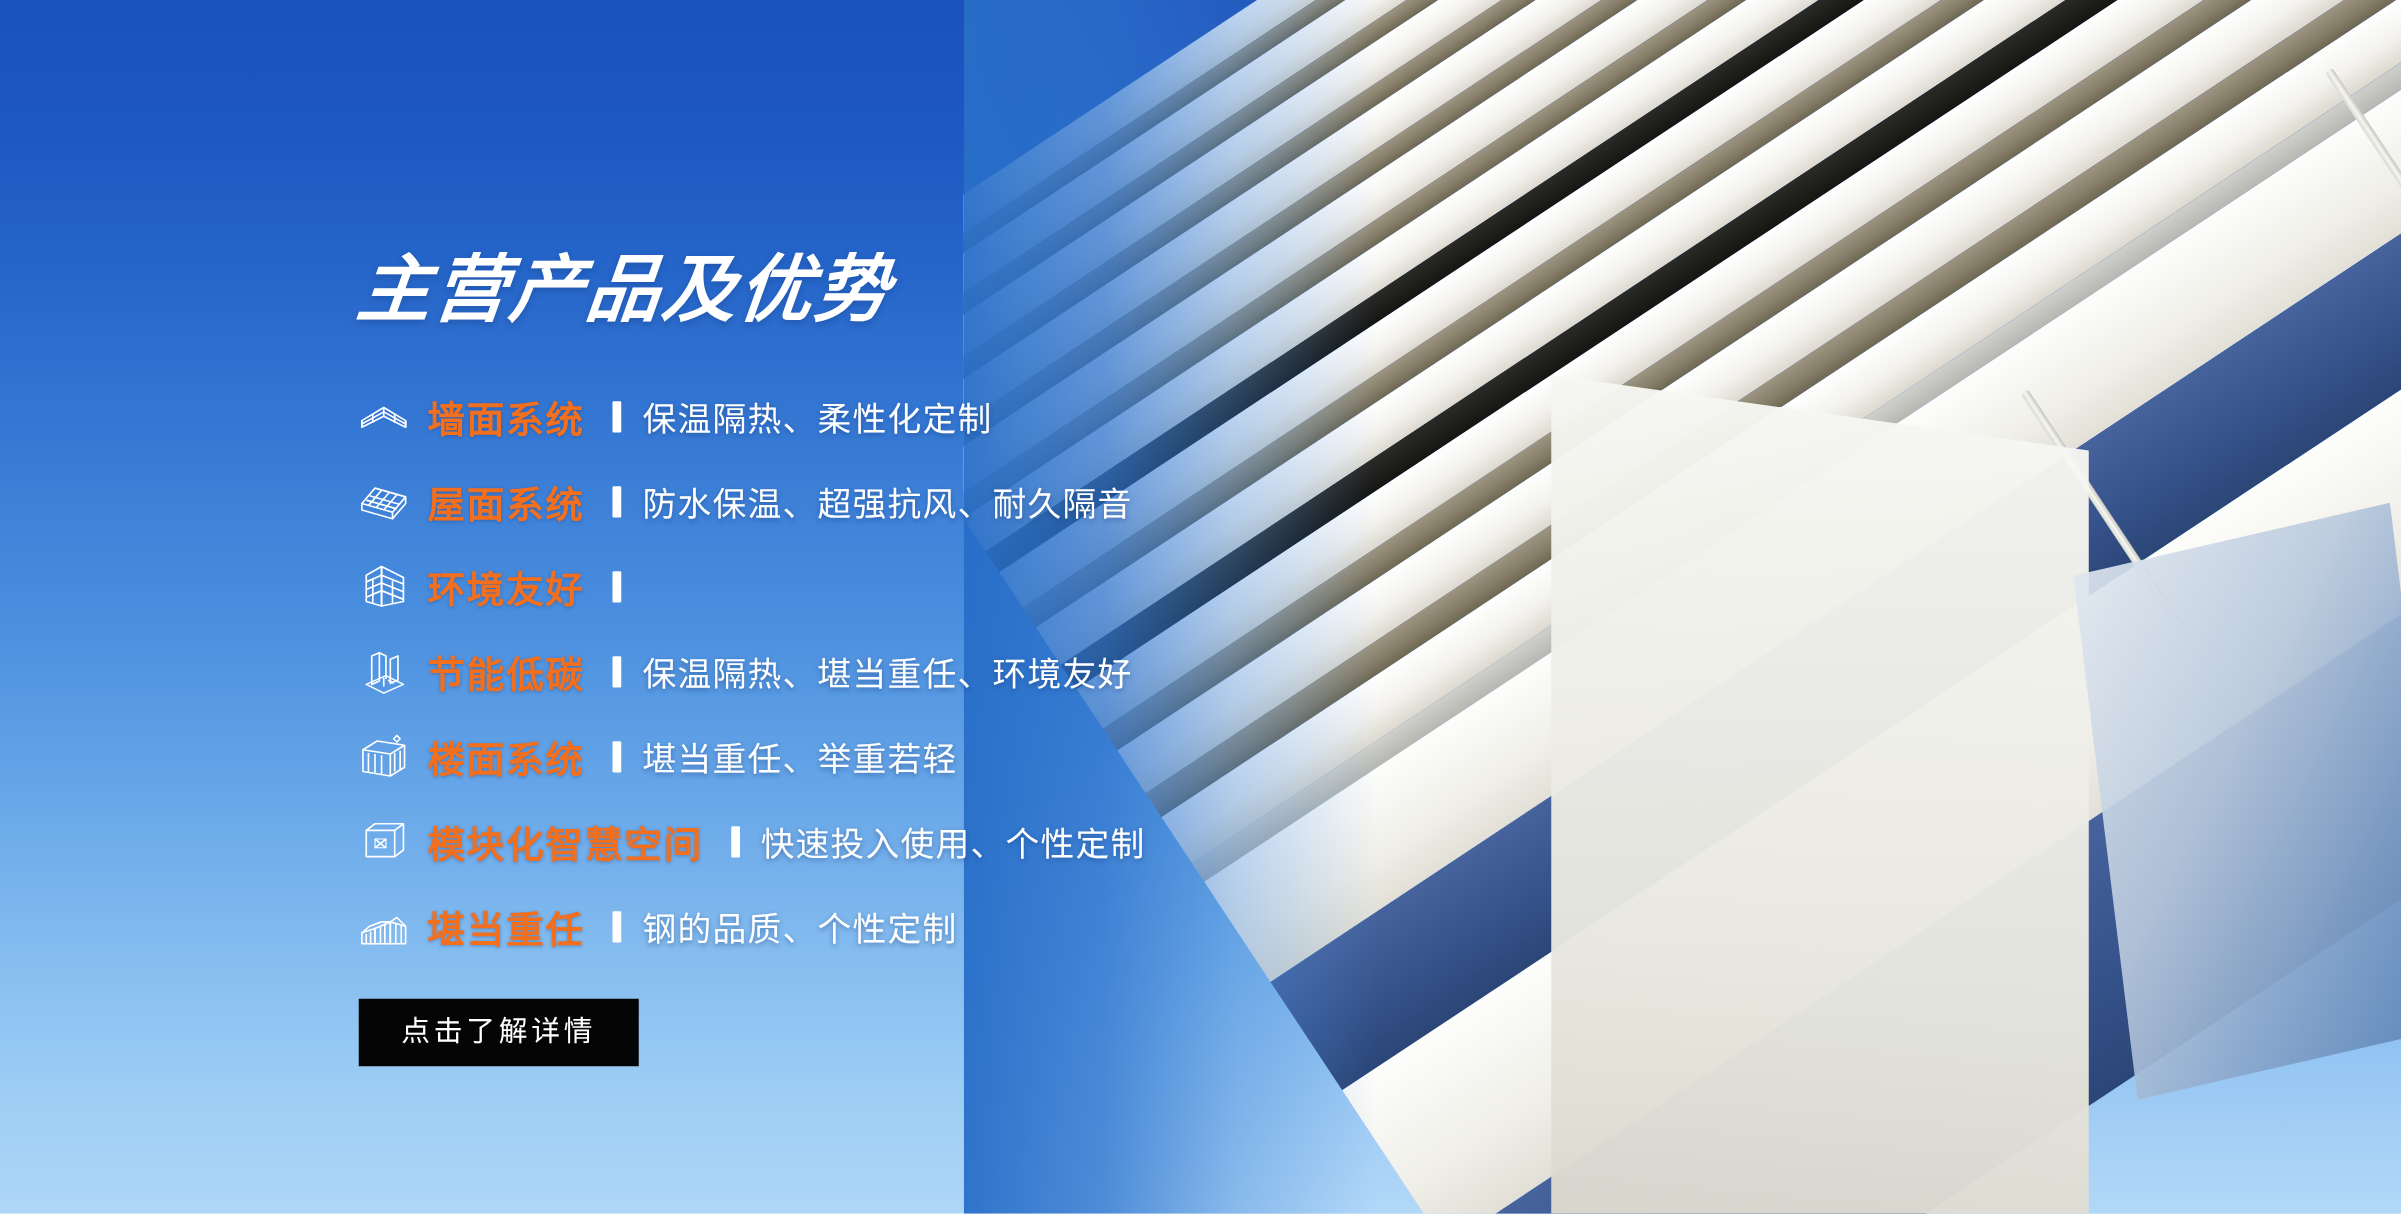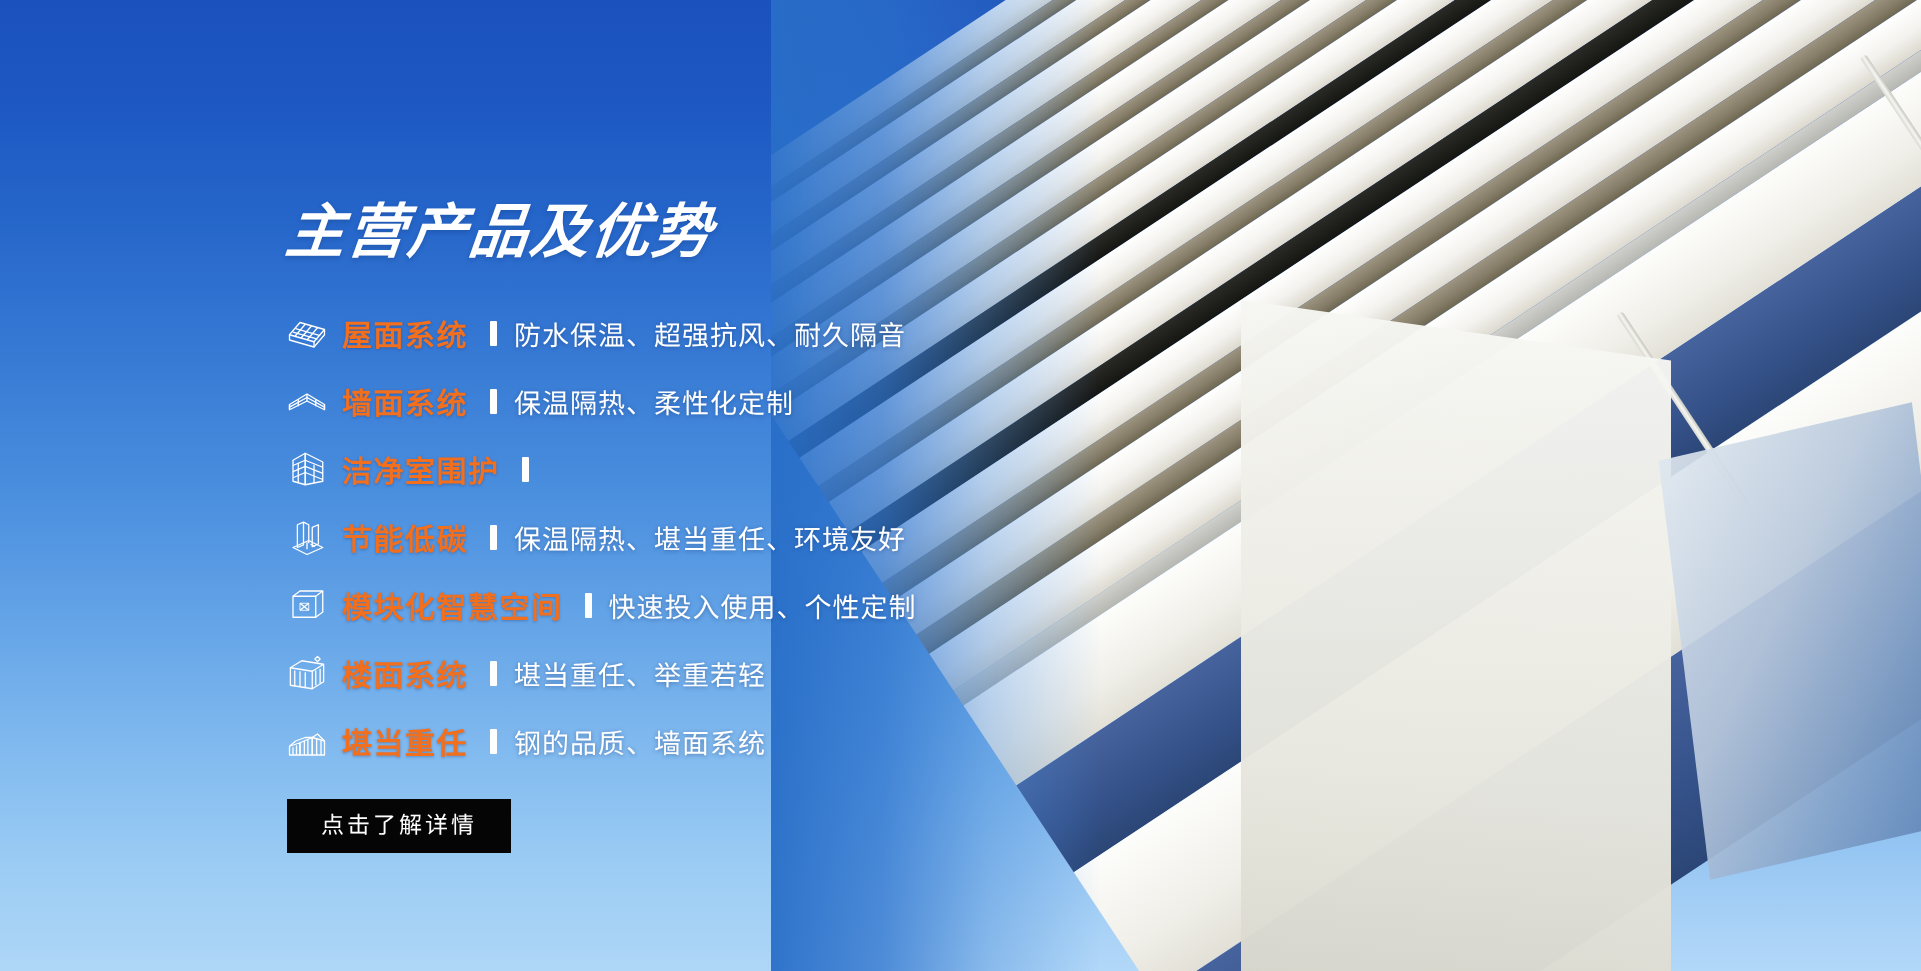--- a/index.html
+++ b/index.html
@@ -265,58 +265,58 @@
 
   <div class="content">
 
     <h1 class="headline">主营产品及优势</h1>
 
     <ul class="feature-list">
 
       <li class="feature-row">
         <span class="feat-icon">
           <svg viewBox="0 0 48 48" fill="none" stroke="#ffffff" stroke-width="1.5" stroke-linejoin="round">
+            <path d="M4 28 L24 16 L44 28 L44 34 L24 24 L4 34 Z"></path>
+            <path d="M4 28 L4 34 M44 28 L44 34"></path>
+            <path d="M24 16 L24 24"></path>
+            <path d="M14 22 L14 30 M34 22 L34 30"></path>
+            <path d="M4 31 L24 20 L44 31"></path>
+          </svg>
+        </span>
+        <span class="feat-title">墙面系统</span>
+        <span class="feat-sep"></span>
+        <span class="feat-desc">保温隔热、柔性化定制</span>
+      </li>
+
+      <li class="feature-row">
+        <span class="feat-icon">
+          <svg viewBox="0 0 48 48" fill="none" stroke="#ffffff" stroke-width="1.5" stroke-linejoin="round">
             <path d="M16 12 L44 20 L32 34 L4 26 Z"></path>
             <path d="M4 26 L4 32 L32 40 L32 34"></path>
             <path d="M32 40 L44 26 L44 20"></path>
             <path d="M22 14 L10 28 M29 16 L17 30 M36 18 L24 32"></path>
             <path d="M11 19 L39 27 M8 23 L36 31"></path>
           </svg>
         </span>
         <span class="feat-title">屋面系统</span>
         <span class="feat-sep"></span>
         <span class="feat-desc">防水保温、超强抗风、耐久隔音</span>
       </li>
 
       <li class="feature-row">
         <span class="feat-icon">
           <svg viewBox="0 0 48 48" fill="none" stroke="#ffffff" stroke-width="1.5" stroke-linejoin="round">
-            <path d="M4 28 L24 16 L44 28 L44 34 L24 24 L4 34 Z"></path>
-            <path d="M4 28 L4 34 M44 28 L44 34"></path>
-            <path d="M24 16 L24 24"></path>
-            <path d="M14 22 L14 30 M34 22 L34 30"></path>
-            <path d="M4 31 L24 20 L44 31"></path>
-          </svg>
-        </span>
-        <span class="feat-title">墙面系统</span>
-        <span class="feat-sep"></span>
-        <span class="feat-desc">保温隔热、柔性化定制</span>
-      </li>
-
-      <li class="feature-row">
-        <span class="feat-icon">
-          <svg viewBox="0 0 48 48" fill="none" stroke="#ffffff" stroke-width="1.5" stroke-linejoin="round">
             <path d="M22 6 L42 16 L42 38 L22 42 Z"></path>
             <path d="M22 6 L8 14 L8 38 L22 42"></path>
             <path d="M8 20 L22 14 L42 22 M8 27 L22 21 L42 29 M8 34 L22 28 L42 36"></path>
             <path d="M22 6 L22 42"></path>
             <path d="M14 17 L14 40 M32 19 L32 40"></path>
           </svg>
         </span>
-        <span class="feat-title">洁净室围护</span>
+        <span class="feat-title">环境友好</span>
         <span class="feat-sep"></span>
       </li>
 
       <li class="feature-row">
         <span class="feat-icon">
           <svg viewBox="0 0 48 48" fill="none" stroke="#ffffff" stroke-width="1.5" stroke-linejoin="round">
             <path d="M8 36 L24 44 L42 36 L26 28 Z"></path>
             <path d="M13 10 L20 7 L20 33 L13 36 Z"></path>
             <path d="M30 13 L37 10 L37 32 L30 35 Z"></path>
             <path d="M20 7 L26 10 L26 31"></path>
@@ -325,61 +325,61 @@
           </svg>
         </span>
         <span class="feat-title">节能低碳</span>
         <span class="feat-sep"></span>
         <span class="feat-desc">保温隔热、堪当重任、环境友好</span>
       </li>
 
       <li class="feature-row">
         <span class="feat-icon">
           <svg viewBox="0 0 48 48" fill="none" stroke="#ffffff" stroke-width="1.5" stroke-linejoin="round">
-            <path d="M8 14 L8 38 L34 38 L34 14 Z"></path>
-            <path d="M8 14 L16 8 L42 8 L34 14"></path>
-            <path d="M42 8 L42 32 L34 38"></path>
-            <path d="M16 22 L26 30 M26 22 L16 30"></path>
-            <path d="M16 22 L26 22 L26 30 L16 30 Z" stroke-width="1"></path>
-          </svg>
-        </span>
-        <span class="feat-title">模块化智慧空间</span>
-        <span class="feat-sep"></span>
-        <span class="feat-desc">快速投入使用、个性定制</span>
-      </li>
-
-      <li class="feature-row">
-        <span class="feat-icon">
-          <svg viewBox="0 0 48 48" fill="none" stroke="#ffffff" stroke-width="1.5" stroke-linejoin="round">
             <path d="M5 18 L5 38 L30 42 L30 22 Z"></path>
             <path d="M5 18 L18 10 L43 14 L30 22"></path>
             <path d="M43 14 L43 34 L30 42"></path>
             <path d="M10 21 L10 39 M16 22 L16 40 M22 23 L22 41"></path>
             <path d="M34 21 L34 38 M39 19 L39 36"></path>
             <path d="M33 8 L36 5 L39 8 L36 11 Z"></path>
           </svg>
         </span>
         <span class="feat-title">楼面系统</span>
         <span class="feat-sep"></span>
         <span class="feat-desc">堪当重任、举重若轻</span>
       </li>
 
       <li class="feature-row">
         <span class="feat-icon">
           <svg viewBox="0 0 48 48" fill="none" stroke="#ffffff" stroke-width="1.5" stroke-linejoin="round">
+            <path d="M8 14 L8 38 L34 38 L34 14 Z"></path>
+            <path d="M8 14 L16 8 L42 8 L34 14"></path>
+            <path d="M42 8 L42 32 L34 38"></path>
+            <path d="M16 22 L26 30 M26 22 L16 30"></path>
+            <path d="M16 22 L26 22 L26 30 L16 30 Z" stroke-width="1"></path>
+          </svg>
+        </span>
+        <span class="feat-title">模块化智慧空间</span>
+        <span class="feat-sep"></span>
+        <span class="feat-desc">快速投入使用、个性定制</span>
+      </li>
+
+      <li class="feature-row">
+        <span class="feat-icon">
+          <svg viewBox="0 0 48 48" fill="none" stroke="#ffffff" stroke-width="1.5" stroke-linejoin="round">
             <path d="M4 30 L4 40 L16 40 L16 26 Z"></path>
             <path d="M16 26 L16 40 L30 40 L30 20 Z"></path>
             <path d="M30 20 L30 40 L44 40 L44 24 Z"></path>
             <path d="M4 30 L11 24 L22 20 L30 20"></path>
             <path d="M30 20 L36 16 L44 24"></path>
             <path d="M8 31 L8 40 M12 29 L12 40 M21 24 L21 40 M25 22 L25 40 M35 22 L35 40 M40 23 L40 40"></path>
           </svg>
         </span>
         <span class="feat-title">堪当重任</span>
         <span class="feat-sep"></span>
-        <span class="feat-desc">钢的品质、墙面系统</span>
+        <span class="feat-desc">钢的品质、个性定制</span>
       </li>
 
     </ul>
 
     <button class="cta-button">点击了解详情</button>
   </div>
 </div>
 
 </body></html>

